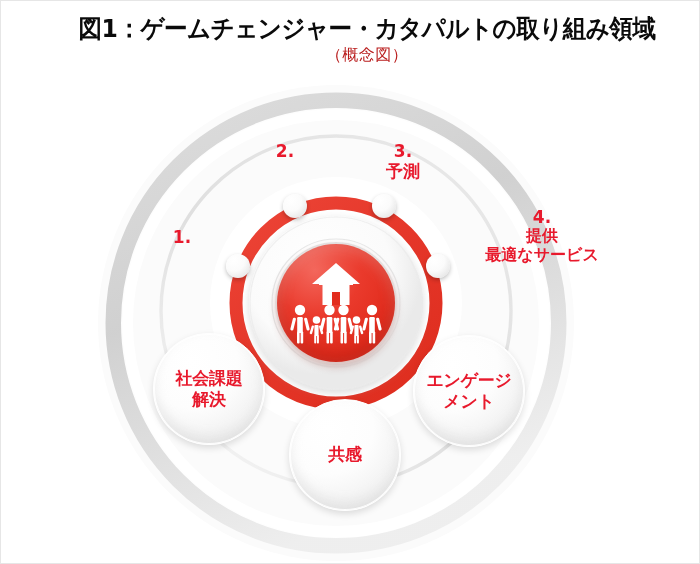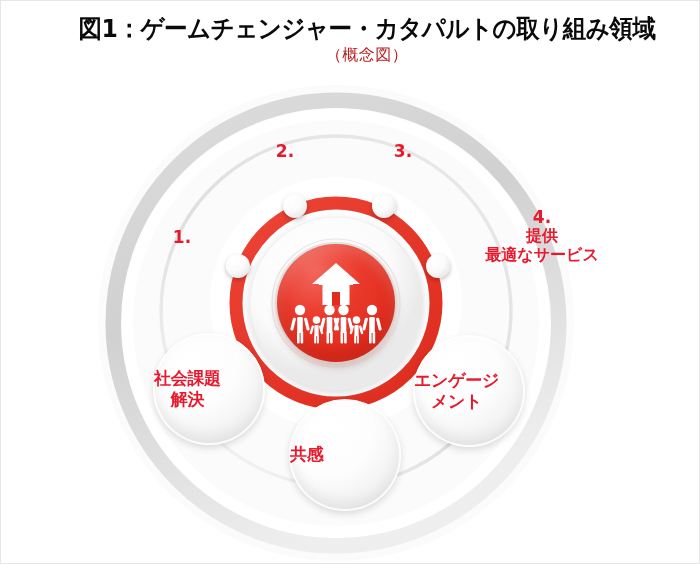--- a/index.html
+++ b/index.html
@@ -92,20 +92,21 @@
     border-radius: 50%;
     background:
       radial-gradient(circle at 34% 26%, #ffffff 0%, #fdfdfd 42%, #f1f1f1 74%, #e2e2e2 100%);
     border: 1px solid #ffffff;
     box-shadow:
       0 3px 7px rgba(0,0,0,0.13),
       inset 0 0 0 1px rgba(255,255,255,0.9),
       inset 0 -7px 12px rgba(190,190,190,0.28);
     display: flex;
     align-items: center;
+    justify-content: center;
     text-align: center;
     z-index: 28;
   }
   .bubble .bubble-label {
     color: #e8192c;
     font-family: "DejaVu Sans", "Liberation Sans", sans-serif;
     font-size: 17px;
     font-weight: bold;
     line-height: 1.25;
     letter-spacing: -0.3px;
@@ -279,20 +280,21 @@
   <div class="step-label" id="label-1">
     <span class="num">1.</span>
   </div>
 
   <div class="step-label" id="label-2">
     <span class="num">2.</span>
   </div>
 
   <div class="step-label" id="label-3">
     <span class="num">3.</span>
+    <span class="txt">予測</span>
   </div>
 
   <div class="step-label" id="label-4">
     <span class="num">4.</span>
     <span class="txt">提供</span>
     <span class="txt">最適なサービス</span>
   </div>
 
   <div class="bubble" id="bubble-social">
     <div class="bubble-label">

